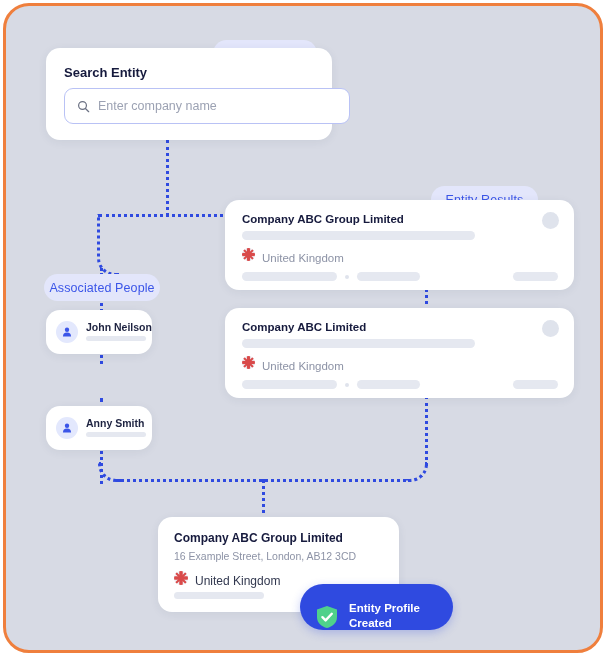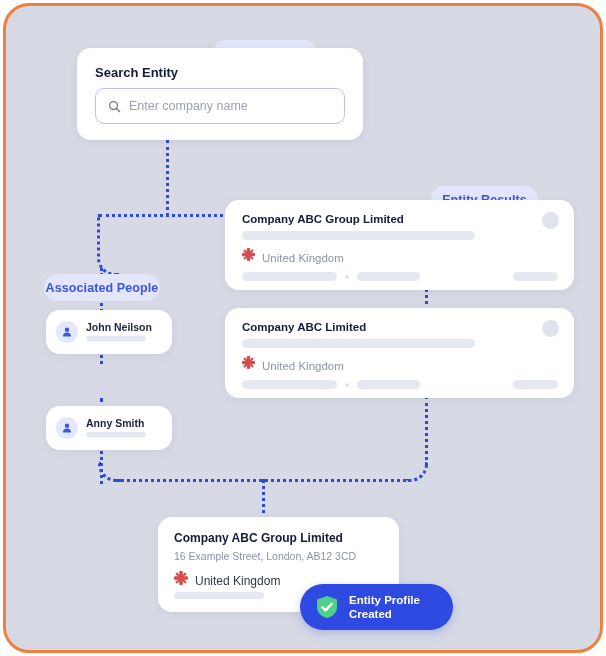--- a/index.html
+++ b/index.html
@@ -31,39 +31,39 @@
     background: #ffffff;
     border-radius: 14px;
     box-shadow: 0 2px 10px rgba(40,50,90,0.07);
   }
 
   
   .badge {
     position: absolute;
     background: #e3e6fb;
     color: #3b55e8;
-    font-weight: bold;
+    font-weight: normal;
     font-size: 12.5px;
     border-radius: 16px;
     display: flex;
     align-items: center;
     justify-content: center;
     letter-spacing: 0.1px;
   }
 
   
-  #search-card { left: 40px; top: 42px; width: 286px; height: 92px; margin-left: 31px; }
+  #search-card { left: 40px; top: 42px; width: 286px; height: 92px; }
   #search-badge { left: 207px; top: 34px; width: 104px; height: 27px; }
   .search-title {
     position: absolute; left: 18px; top: 17px;
     font-size: 13px; font-weight: bold; color: #161a3d;
   }
   .search-input-wrap {
     position: absolute; left: 18px; top: 40px;
-    width: 250px; height: 36px;
+    width: 286px; height: 36px;
     border: 1px solid #b9c2f5;
     border-radius: 9px;
     display: flex; align-items: center;
     background: #fff;
   }
   .search-icon { margin-left: 12px; display: flex; align-items: center; }
   .search-ph {
     margin-left: 8px; font-size: 12.5px; color: #9ca2b3;
     background: none; border: 0; outline: none; width: 190px;
     font-family: "Liberation Sans", sans-serif;
@@ -100,21 +100,21 @@
   .entity-skel-b1 { left: 17px; top: 72px; width: 95px; }
   .entity-dot {
     position: absolute; left: 120px; top: 75px;
     width: 4px; height: 4px; border-radius: 50%; background: #dfe3ec;
   }
   .entity-skel-b2 { left: 132px; top: 72px; width: 63px; }
   .entity-skel-b3 { right: 16px; top: 72px; width: 45px; }
 
   
   #assoc-badge { left: 38px; top: 268px; width: 116px; height: 27px; }
-  .person-card { left: 40px; width: 126px; height: 44px; }
+  .person-card { left: 40px; width: 106px; height: 44px; }
   #person-card-0 { top: 304px; }
   #person-card-1 { top: 354px; }
   #person-card-2 { top: 400px; }
   .avatar {
     position: absolute; left: 10px; top: 11px;
     width: 22px; height: 22px; border-radius: 50%;
     background: #e3e8fd;
     display: flex; align-items: center; justify-content: center;
   }
   .person-name {
@@ -140,21 +140,21 @@
   .profile-country .country-label { font-size: 12px; color: #32384f; }
   .profile-skel { left: 16px; top: 75px; width: 90px; height: 7px; }
 
   
   #created-pill {
     position: absolute;
     left: 294px; top: 578px;
     width: 153px; height: 46px;
     background: #2f4ae0;
     border-radius: 23px;
-    display: flex; align-items: center;
+    display: flex; align-items: flex-end;
     box-shadow: 0 3px 10px rgba(47,74,224,0.28);
   }
   .shield { margin-left: 14px; display: flex; align-items: center; }
   .created-label {
     margin-left: 9px;
     color: #ffffff;
     font-size: 11.5px;
     font-weight: bold;
     line-height: 1.25;
     white-space: pre-line;

